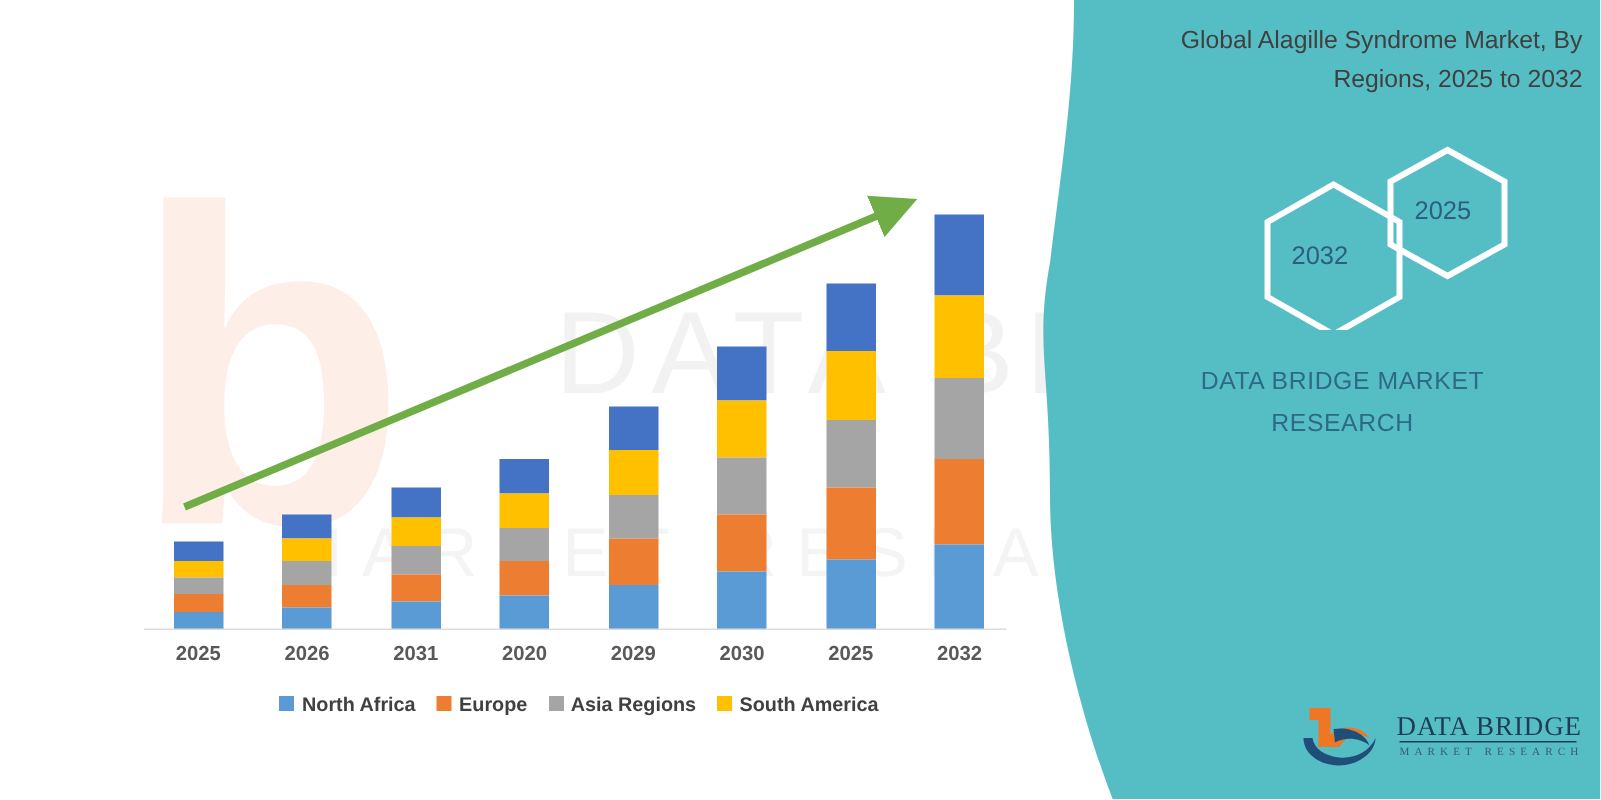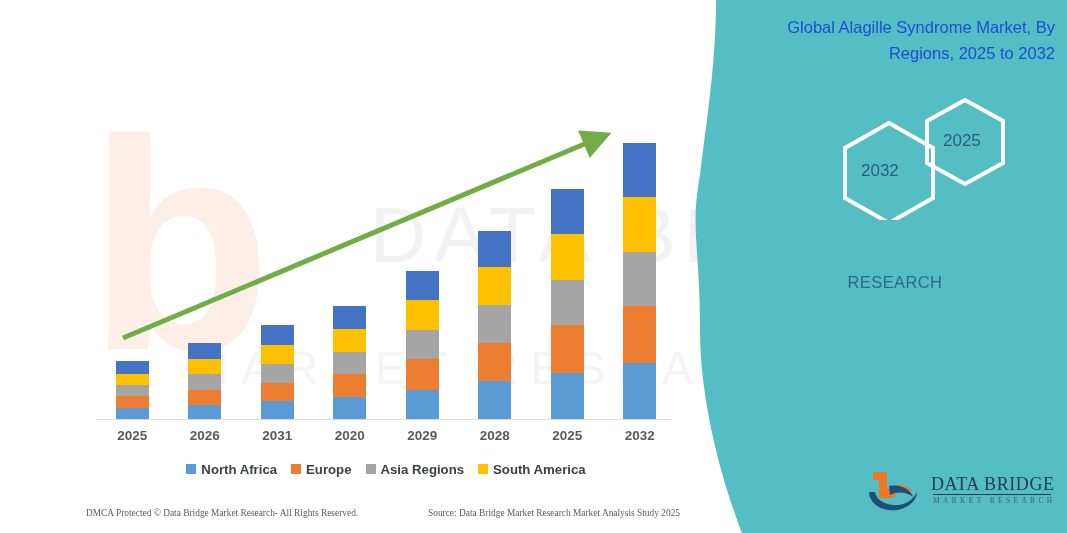--- a/index.html
+++ b/index.html
@@ -71,21 +71,21 @@
   .foot-l{position:absolute;left:86px;top:0;font-size:9.4px;color:#5c5c5c;
           font-family:"Liberation Serif", serif;white-space:nowrap;}
   .foot-r{position:absolute;left:428px;top:0;font-size:9.4px;color:#5c5c5c;
           font-family:"Liberation Serif", serif;white-space:nowrap;}
 
   
   .panel{position:absolute;left:0;top:0;width:1067px;height:533px;pointer-events:none;}
   .panel-content{position:absolute;left:735px;top:0;width:332px;height:533px;}
   .panel-title{
     position:absolute;left:0px;top:14px;width:320px;
-    text-align:right;color:#1d4ed8;font-size:16.5px;line-height:26px;font-weight:400;
+    text-align:right;color:#404040;font-size:16.5px;line-height:26px;font-weight:400;
   }
   .hex-wrap{position:absolute;left:80px;top:90px;width:250px;height:130px;}
   .hex-label{
     position:absolute;color:#2d5d80;font-size:17px;font-weight:400;
   }
   .dbmr{
     position:absolute;left:0px;top:240px;width:320px;text-align:center;
     color:#2e6a87;font-size:16.5px;line-height:28px;letter-spacing:.4px;
   }
   .logo{position:absolute;left:128px;top:470px;width:200px;height:48px;}
@@ -179,21 +179,21 @@
     </defs>
     <line id="arrowline" x1="27" y1="218" x2="498" y2="20" stroke-width="5" marker-end="url(#ah)" stroke="#70ad47"></line>
   </svg>
 
   <div class="x-labels" id="xlabels">
       <div class="x-label" style="left: 6.25px;">2025</div>
       <div class="x-label" style="left: 78.75px;">2026</div>
       <div class="x-label" style="left: 151.25px;">2031</div>
       <div class="x-label" style="left: 223.75px;">2020</div>
       <div class="x-label" style="left: 296.25px;">2029</div>
-      <div class="x-label" style="left: 368.75px;">2028</div>
+      <div class="x-label" style="left: 368.75px;">2030</div>
       <div class="x-label" style="left: 441.25px;">2025</div>
       <div class="x-label" style="left: 513.75px;">2032</div>
     </div>
 
   <div class="legend" id="legend">
       <div class="leg-item">
         <span class="leg-sw" style="background: rgb(91, 155, 213);"></span>
         <span class="leg-tx">North Africa</span>
       </div>
       <div class="leg-item">
@@ -203,24 +203,20 @@
       <div class="leg-item">
         <span class="leg-sw" style="background: rgb(165, 165, 165);"></span>
         <span class="leg-tx">Asia Regions</span>
       </div>
       <div class="leg-item">
         <span class="leg-sw" style="background: rgb(255, 192, 0);"></span>
         <span class="leg-tx">South America</span>
       </div>
     </div>
 
-  <div class="footer">
-    <div class="foot-l">DMCA Protected © Data Bridge Market Research- All Rights Reserved.</div>
-    <div class="foot-r">Source: Data Bridge Market Research  Market Analysis Study 2025</div>
-  </div>
 
   <svg class="panel" viewBox="0 0 1067 533">
     <path id="panelpath" d="M 716 0 L 1067 0 L 1067 533 L 742 533
          C 742 533 700 430 700 330
          C 700 245 690 230 700 175
          C 708 110 716 60 716 0 Z" fill="#55bec4"></path>
   </svg>
 
   <div class="panel-content">
     <div class="panel-title">Global Alagille Syndrome Market, By Regions, 2025 to 2032</div>
@@ -230,21 +226,21 @@
 
         <polygon points="150,10 188,31 188,73 150,94 112,73 112,31" fill="none" stroke="#ffffff" stroke-width="4"></polygon>
 
         <polygon points="74,33 118,58 118,108 74,133 30,108 30,58" fill="none" stroke="#ffffff" stroke-width="4"></polygon>
       </svg>
       <div class="hex-label" style="left: 128px; top: 41px; color: rgb(45, 93, 128);">2025</div>
       <div class="hex-label" style="left: 46px; top: 71px; color: rgb(45, 93, 128);">2032</div>
     </div>
 
     <div class="dbmr">
-      <br>
+      <span>DATA BRIDGE MARKET</span><br>
       <span>RESEARCH</span>
     </div>
 
     <div class="logo">
       <svg width="66" height="44" viewBox="0 0 66 44">
         <path d="M10 2 L24 2 L24 20 C30 13 44 13 50 22 C44 18 34 20 30 28 L16 28 L16 10 L10 10 Z" fill="#ef7622"></path>
         <path d="M6 22 C6 34 20 42 34 40 C46 38 54 30 54 22 C50 31 40 36 30 35 C20 34 13 29 12 22 Z" fill="#1f4e79"></path>
         <path d="M26 16 C38 14 48 20 50 27 C44 22 34 21 27 25 Z" fill="#1f4e79"></path>
       </svg>
       <div class="logo-main">DATA BRIDGE</div>

